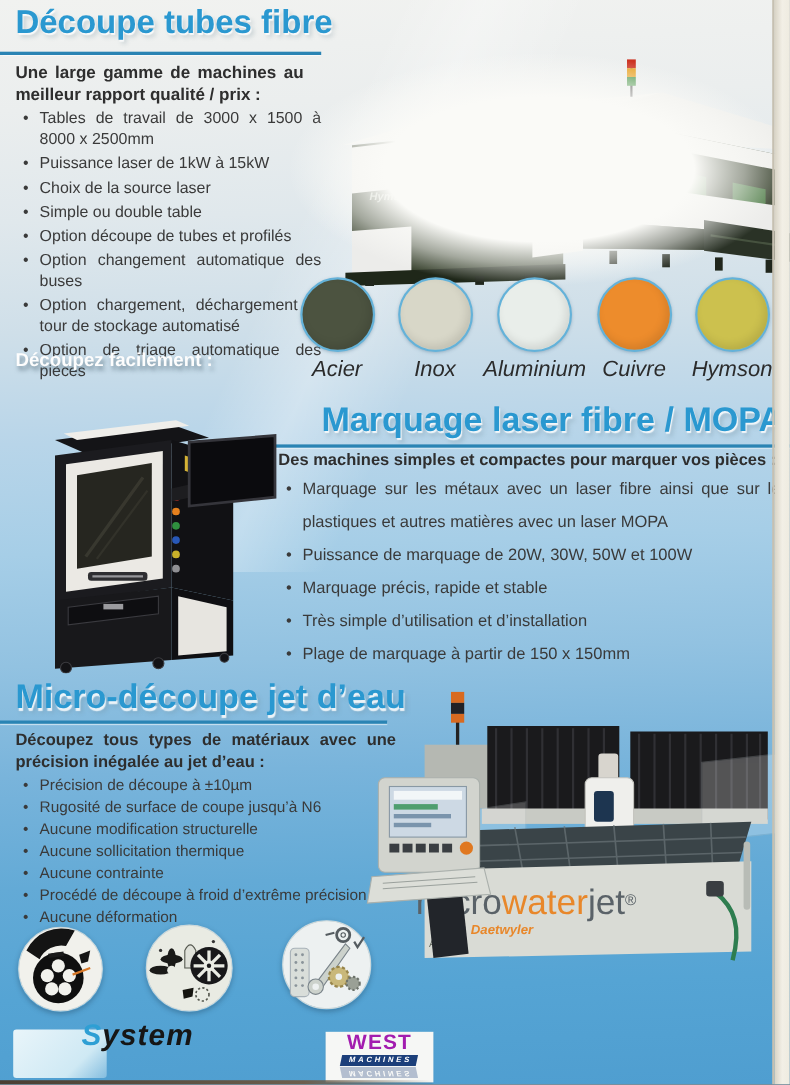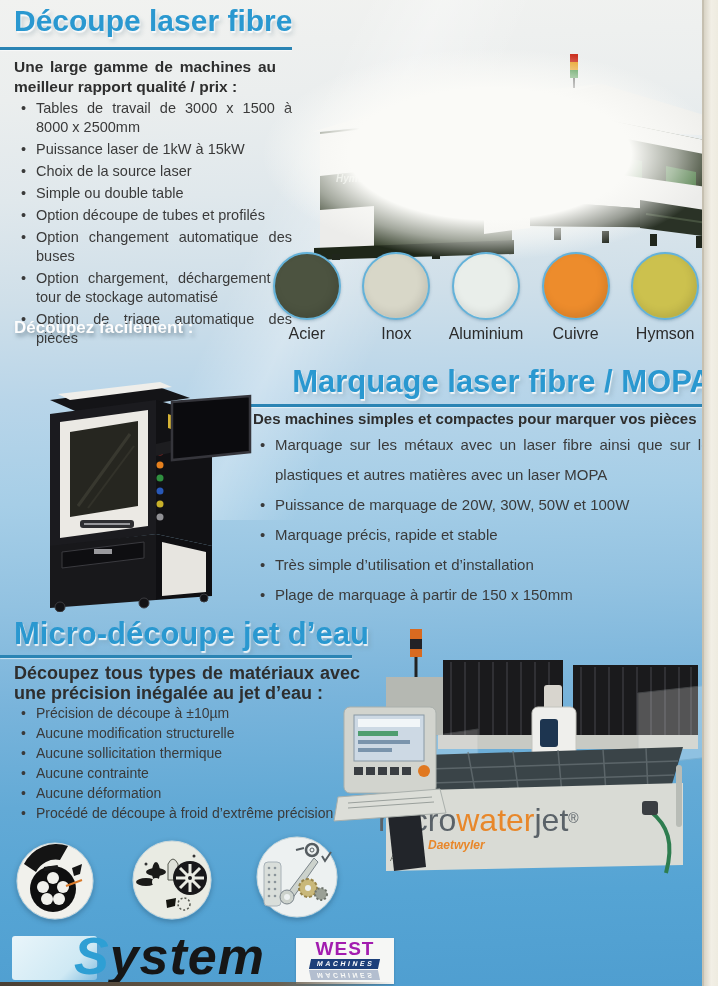--- a/index.html
+++ b/index.html
@@ -34,64 +34,64 @@
   .blist1{left:14px;top:99px;width:278px;font-size:14.5px;line-height:19px;text-align:justify;}
   .blist1 .bi{margin-bottom:3px;}
 
   .caption-white{left:14px;top:318px;font-size:17px;font-weight:bold;color:#fdfdfd;
     text-shadow:2px 3px 4px rgba(55,80,95,0.55);}
 
   .materials{left:262px;top:252px;width:448px;display:flex;justify-content:space-between;}
   .mat{display:flex;flex-direction:column;align-items:center;width:92px;}
   .mat-circle{width:64px;height:64px;border-radius:50%;border:2px solid #64b2d9;
     box-shadow:0 1px 3px rgba(60,100,130,0.35), inset -3px -4px 8px rgba(0,0,0,0.10);}
-  .mat-label{margin-top:5px;font-size:16px;color:#2b2b2b;}
+  .mat-label{margin-top:5px;font-size:20px;color:#2b2b2b;font-style:italic;}
 
   .title2{left:250px;top:364px;width:462px;text-align:right;font-size:31px;}
   .rule2{left:247px;top:404px;width:471px;}
   .intro2{left:253px;top:410px;width:462px;font-size:15px;}
   .blist2{left:253px;top:430px;width:464px;font-size:15px;line-height:30px;text-align:justify;}
 
   .title3{left:14px;top:616px;font-size:31px;}
   .rule3{left:0;top:655px;width:352px;}
-  .intro3{left:14px;top:663px;width:346px;font-size:18px;line-height:20px;text-align:justify;}
+  .intro3{left:14px;top:663px;width:346px;font-size:15px;line-height:20px;text-align:justify;}
   .blist3{left:14px;top:703px;width:348px;font-size:14px;line-height:20px;}
 
   .photo1{left:262px;top:48px;width:456px;height:212px;}
   .photo1-bg{position:absolute;inset:0;border-radius:14px;
     background:radial-gradient(closest-side,#fafaf7 62%,rgba(250,250,247,0.55) 82%,rgba(250,250,247,0) 100%);}
   .photo2{left:22px;top:356px;width:232px;height:256px;}
   .photo3{left:328px;top:615px;width:390px;height:260px;}
 
   .sample{border-radius:50%;box-shadow:0 2px 5px rgba(30,60,85,0.35);}
   .s1{left:16px;top:842px;width:78px;height:78px;}
   .s2{left:132px;top:840px;width:80px;height:80px;}
   .s3{left:256px;top:836px;width:82px;height:82px;}
 
   .syslogo{left:12px;top:926px;width:230px;height:56px;}
   .sys-blob{position:absolute;left:0;top:10px;width:85px;height:44px;
     background:linear-gradient(135deg,#e9f5fa,#cfe9f4 70%,rgba(207,233,244,0.4));border-radius:3px;}
-  .sys-text{position:absolute;left:62px;top:0;font-size:52px;font-style:italic;font-weight:600;
+  .sys-text{position:absolute;left:62px;top:0;font-size:27px;font-style:italic;font-weight:600;
     letter-spacing:1px;color:#161616;white-space:nowrap;}
   .sys-s{color:#2e9fd4;font-weight:bold;}
 
   .westlogo{left:296px;top:938px;width:98px;height:46px;background:#f6f7f5;
     box-shadow:0 1px 2px rgba(30,60,85,0.3);display:flex;flex-direction:column;align-items:center;}
   .west-top{font-size:19px;font-weight:bold;color:#a21caf;letter-spacing:1px;line-height:20px;margin-top:1px;}
   .west-band{background:#1c3f7a;color:#ffffff;font-size:7px;font-weight:bold;letter-spacing:2.5px;
     padding:1px 5px 1px 7px;transform:skewX(-12deg);line-height:8px;}
   .west-reflect{transform:skewX(12deg) scaleY(-1);opacity:0.30;margin-top:1px;}
 </style>
 </head>
 <body>
 
 <div class="page">
   <div class="abs sheen"></div>
 
-  <div class="abs h-blue title1">Découpe laser fibre</div>
+  <div class="abs h-blue title1">Découpe tubes fibre</div>
   <div class="abs rule rule1"></div>
   <div class="abs intro intro1">Une large gamme de machines au meilleur rapport qualité / prix :</div>
   <div class="abs blist blist1">
     <div class="bi"><span>Tables de travail de 3000 x 1500 à 8000 x 2500mm</span></div>
     <div class="bi"><span>Puissance laser de 1kW à 15kW</span></div>
     <div class="bi"><span>Choix de la source laser</span></div>
     <div class="bi"><span>Simple ou double table</span></div>
     <div class="bi"><span>Option découpe de tubes et profilés</span></div>
     <div class="bi"><span>Option changement automatique des buses</span></div>
     <div class="bi"><span>Option chargement, déchargement et tour de stockage automatisé</span></div>
@@ -214,25 +214,26 @@
       <circle cx="122" cy="247" r="5" fill="#131316" stroke="#3c3c40"></circle>
       <circle cx="182" cy="242" r="4" fill="#131316" stroke="#3c3c40"></circle>
     </svg>
   </div>
 
   <div class="abs h-blue title3">Micro-découpe jet d’eau</div>
   <div class="abs rule rule3"></div>
   <div class="abs intro intro3">Découpez tous types de matériaux avec une précision inégalée au jet d’eau :</div>
   <div class="abs blist blist3">
     <div class="bi"><span>Précision de découpe à ±10µm</span></div>
+    <div class="bi"><span>Rugosité de surface de coupe jusqu’à N6</span></div>
     <div class="bi"><span>Aucune modification structurelle</span></div>
     <div class="bi"><span>Aucune sollicitation thermique</span></div>
     <div class="bi"><span>Aucune contrainte</span></div>
+    <div class="bi"><span>Procédé de découpe à froid d’extrême précision</span></div>
     <div class="bi"><span>Aucune déformation</span></div>
-    <div class="bi"><span>Procédé de découpe à froid d’extrême précision</span></div>
   </div>
 
   <div class="abs photo3">
     <svg width="390" height="260" viewBox="0 0 390 260">
 
       <rect x="58" y="62" width="58" height="58" fill="#b5b8b2"></rect>
       <rect x="115" y="45" width="120" height="80" fill="#1a1a1c"></rect>
       <g stroke="#303034" stroke-width="2">
         <line x1="123" y1="47" x2="123" y2="123"></line>
           <line x1="137" y1="47" x2="137" y2="123"></line>

